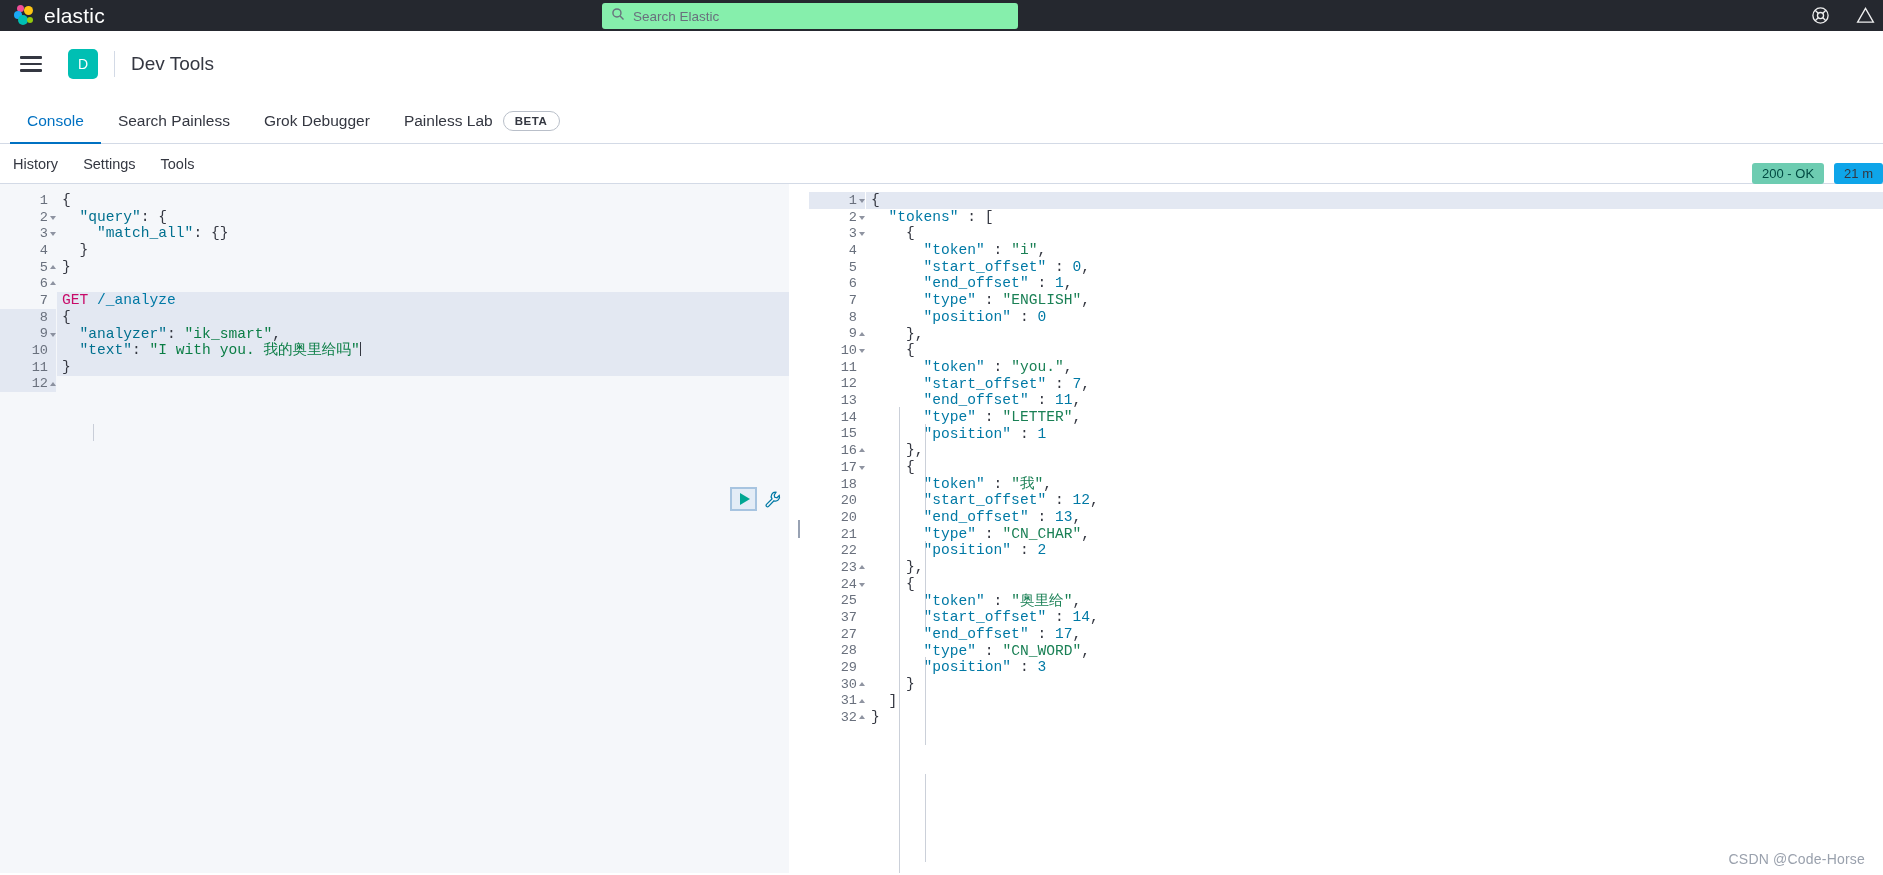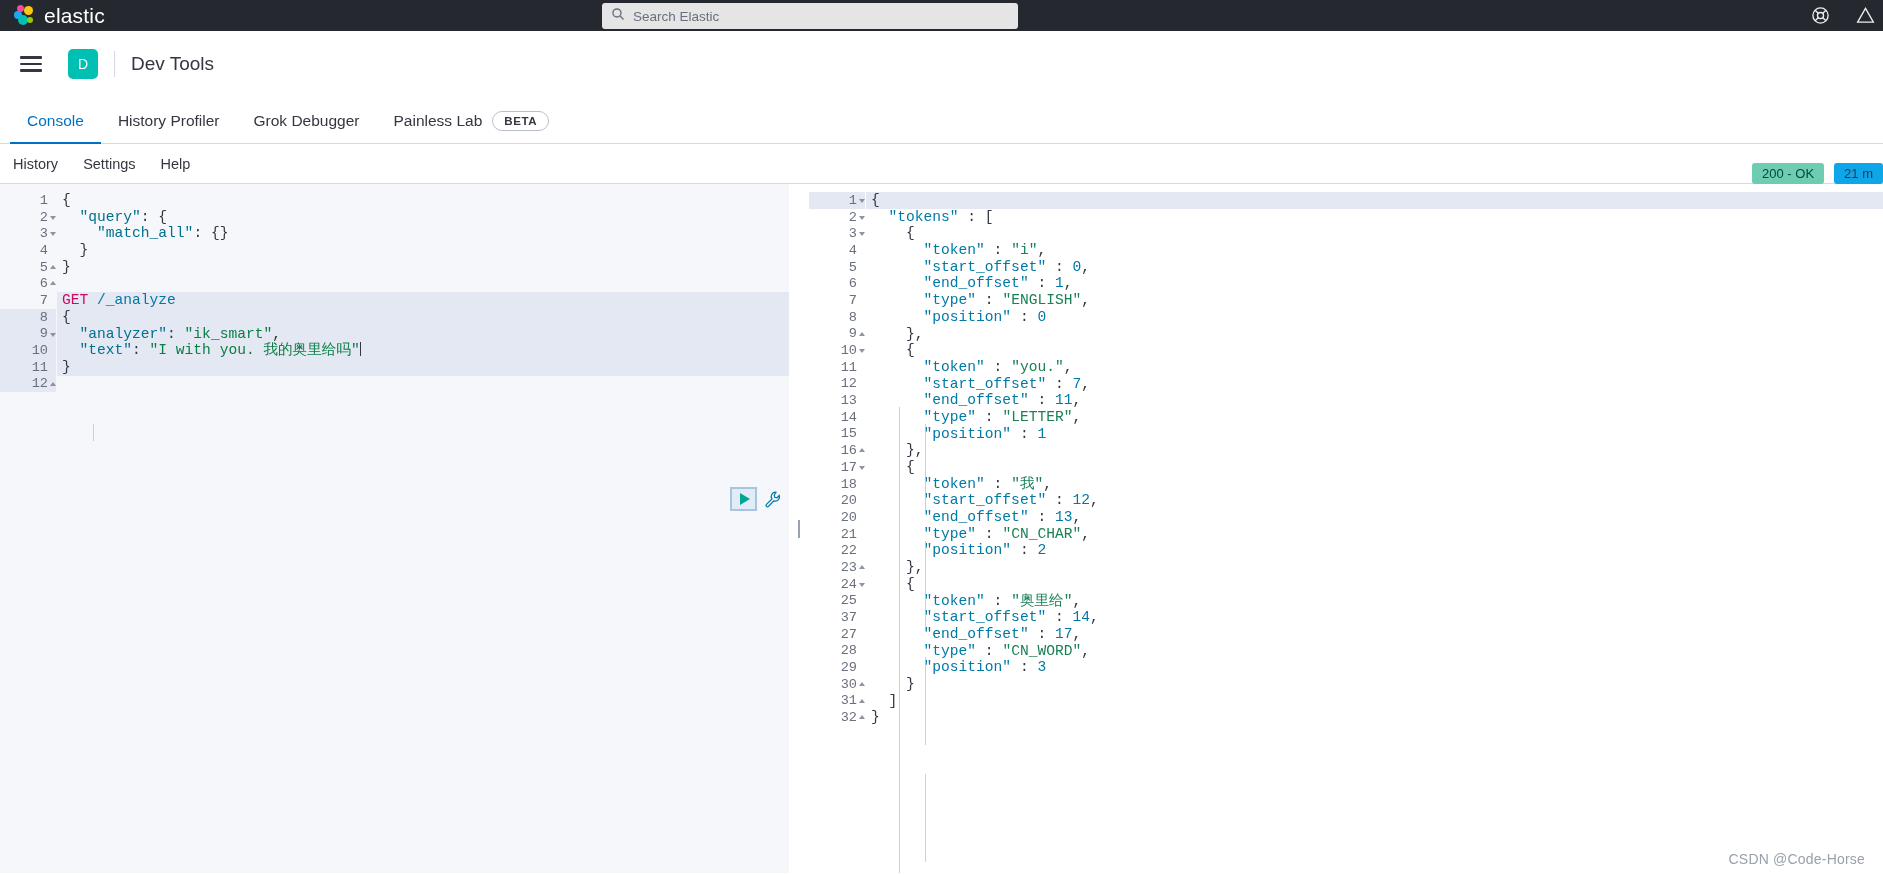--- a/index.html
+++ b/index.html
@@ -26,21 +26,21 @@
   .el-b { width: 9px;  height: 9px;  background: #fec514; left: 10px; top: 1px; }
   .el-c { width: 8px;  height: 8px;  background: #1ba9f5; left: 0px;  top: 6px; }
   .el-d { width: 10px; height: 10px; background: #00bfb3; left: 4px;  top: 10px; }
   .el-e { width: 6px;  height: 6px;  background: #93c90e; left: 13px; top: 12px; border-radius:2px; }
   .brand-name {
     color: #ffffff; font-size: 21px; letter-spacing: .2px; font-weight: 400;
   }
   .search-wrap {
     position: absolute; left: 602px; top: 3px;
     width: 416px; height: 26px;
-    background: #e5e5e5; border-radius: 3px;
+    background: #86efac; border-radius: 3px;
     display: flex; align-items: center; padding: 0 9px; gap: 8px;
   }
   .search-wrap svg { flex: none; }
   .search-input {
     border: 0; outline: 0; background: transparent;
     font-family: "Liberation Sans", sans-serif; font-size: 13.5px;
     color: #343741; width: 100%;
   }
   .search-input::placeholder { color: #69707d; }
   .nav-icons {
@@ -257,35 +257,35 @@
     <div class="app-badge">D</div>
     <div class="hdr-sep"></div>
     <div class="app-title">Dev Tools</div>
   </div>
 
   <div class="tabs" id="tabs">
       <div class="tab active">
         <span>Console</span>
       </div>
       <div class="tab">
-        <span>History Profiler</span>
+        <span>Search Painless</span>
       </div>
       <div class="tab">
         <span>Grok Debugger</span>
       </div>
       <div class="tab">
         <span>Painless Lab</span>
         <span class="beta-badge">BETA</span>
       </div>
     </div>
 
   <div class="console-toolbar">
     <span class="ct-item">History</span>
     <span class="ct-item">Settings</span>
-    <span class="ct-item">Help</span>
+    <span class="ct-item">Tools</span>
     <div class="status-area">
       <span class="status-badge">200 - OK</span>
       <span class="time-badge">21 m</span>
     </div>
   </div>
 
   <div class="split">
 
     <div class="pane pane-left">
       <div class="gutter" id="req-gutter" style="padding-top: 8px;">

